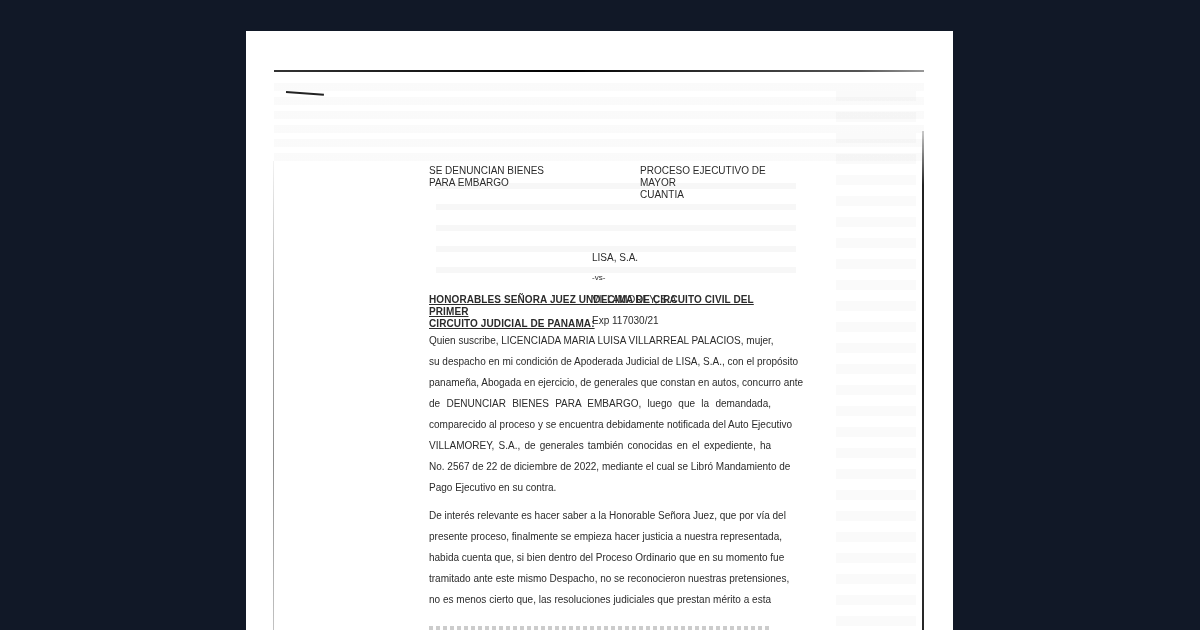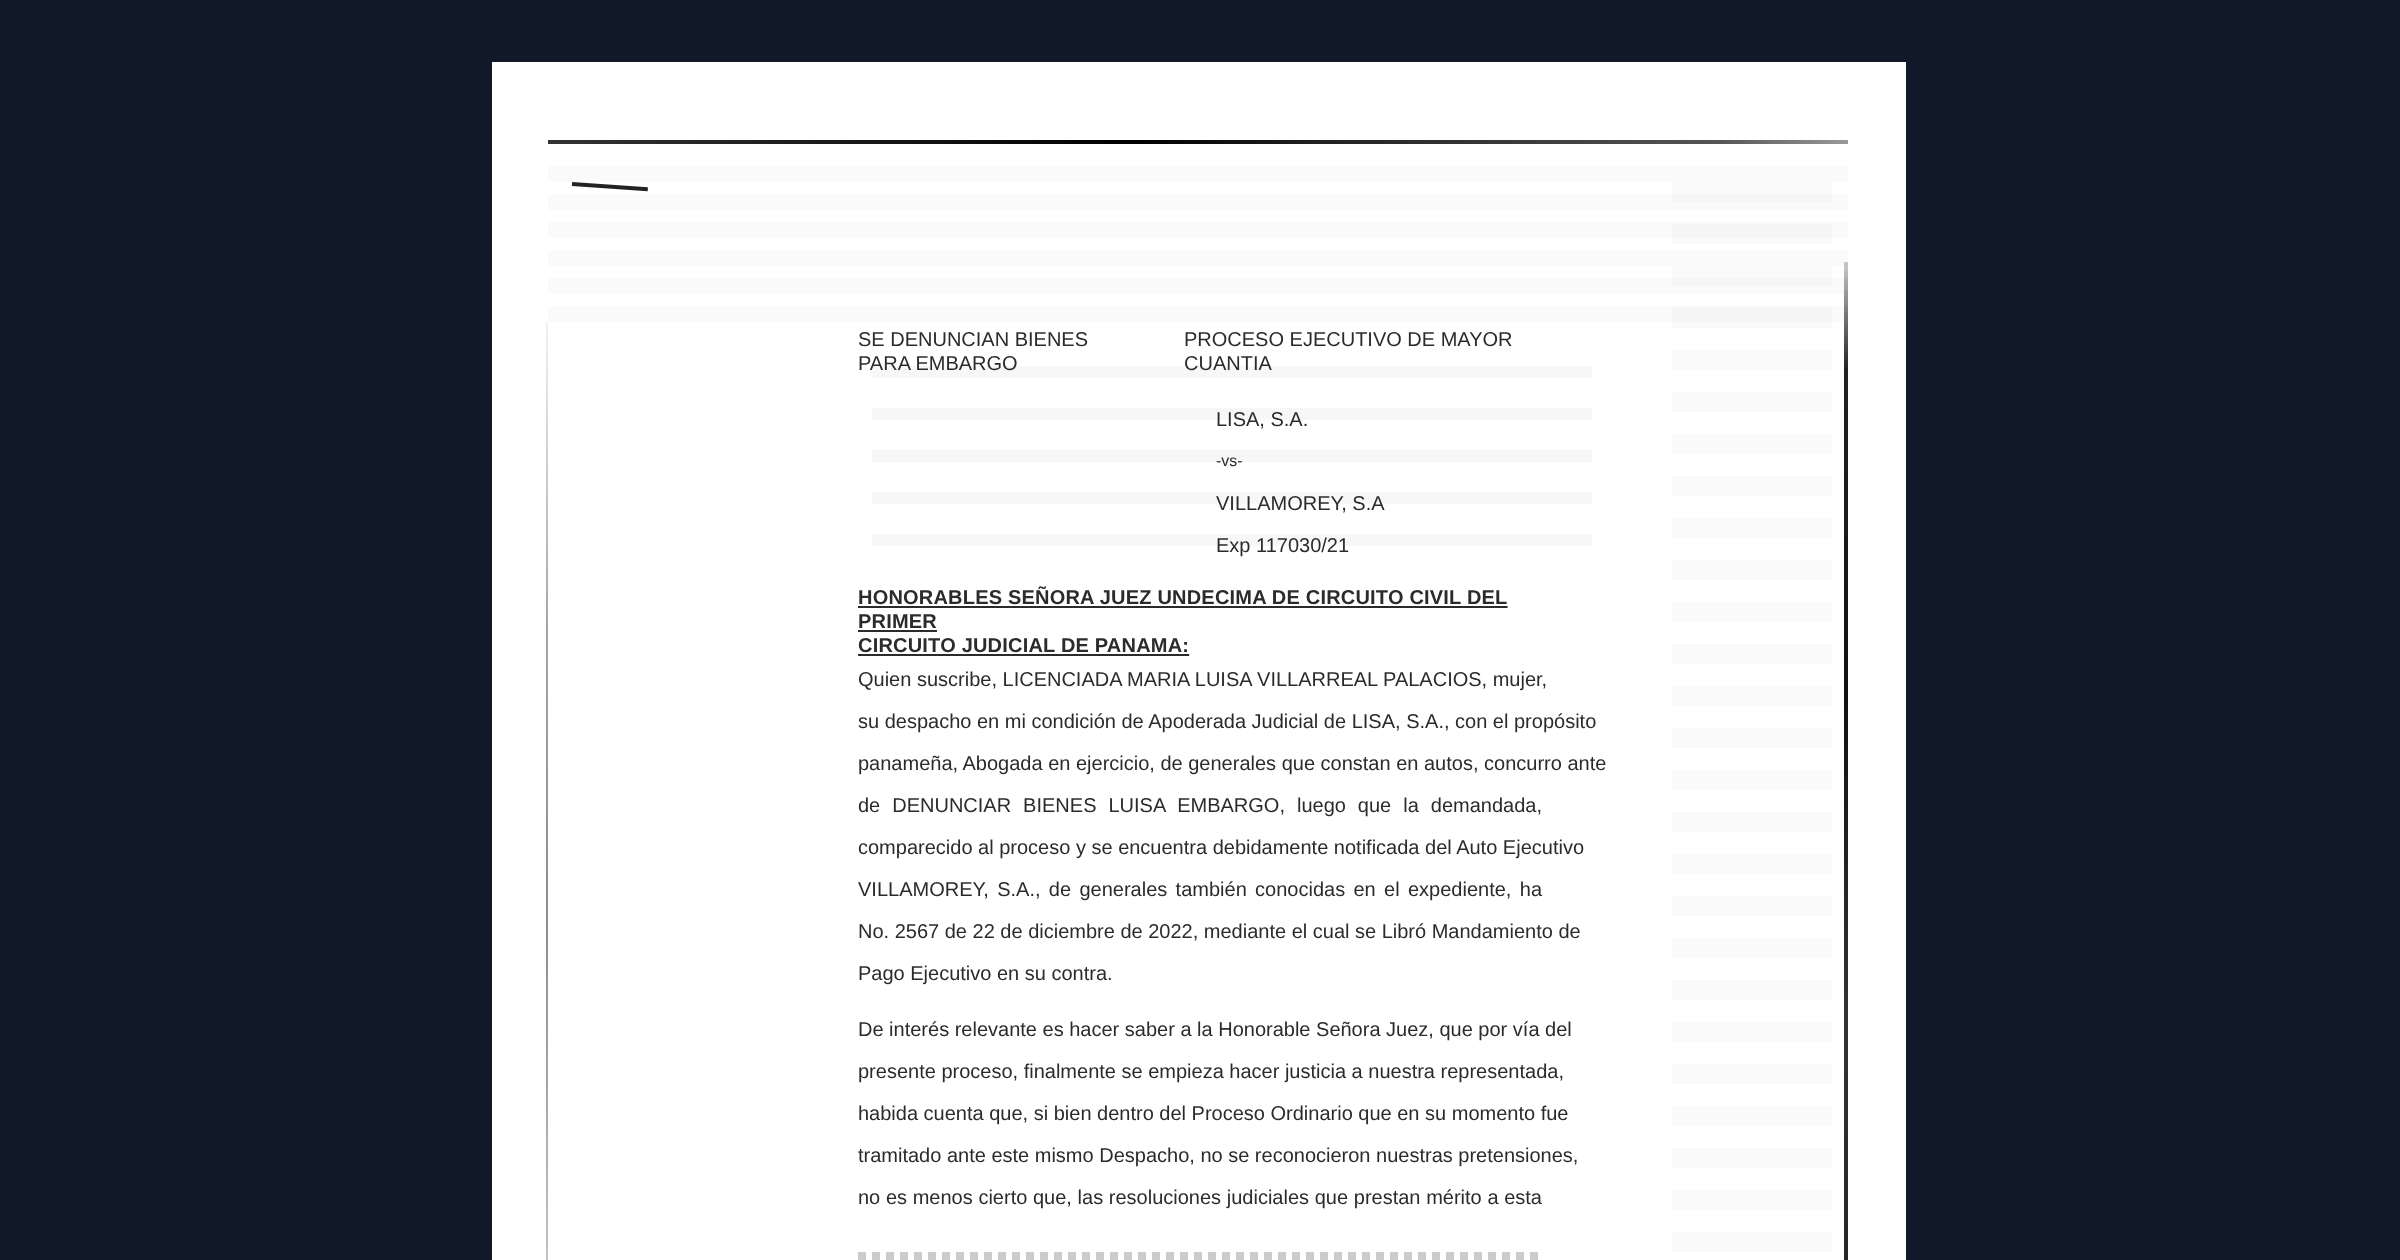--- a/index.html
+++ b/index.html
@@ -97,22 +97,22 @@
       line-height: 12px;
       width: 150px;
     }
     .hdr-right {
       position: absolute;
       left: 163px;
       top: 134px;
       font-size: 10px;
       width: 200px;
     }
-    .hdr-right .line { line-height: 12px; }
-    .hdr-right .spaced { position: absolute; left: 16px; font-size: 10px; white-space: nowrap; }
+    .hdr-right .line { line-height: 12px; margin-left: 48px; }
+    .hdr-right .spaced { position: absolute; left: 0; font-size: 10px; white-space: nowrap; margin-top: 47px; }
 
     .salutation {
       position: absolute;
       left: 0;
       top: 263px;
       width: 345px;
       font-size: 10px;
       line-height: 12px;
       font-weight: bold;
       text-decoration: underline;
@@ -175,21 +175,21 @@
 
     <div class="salutation">
       <div>HONORABLES SEÑORA JUEZ UNDECIMA DE CIRCUITO CIVIL DEL PRIMER</div>
       <div>CIRCUITO JUDICIAL DE PANAMA:</div>
     </div>
 
     <div class="para" style="top:288px;">
       <span class="ln">Quien suscribe, LICENCIADA MARIA LUISA VILLARREAL PALACIOS, mujer,</span>
       <span class="ln">su despacho en mi condición de Apoderada Judicial de LISA, S.A., con el propósito</span>
       <span class="ln">panameña, Abogada en ejercicio, de generales que constan en autos, concurro ante</span>
-      <span class="ln">de DENUNCIAR BIENES LUISA EMBARGO,  luego que la demandada,</span>
+      <span class="ln">de DENUNCIAR BIENES PARA EMBARGO,  luego que la demandada,</span>
       <span class="ln">comparecido al proceso y se encuentra debidamente notificada del Auto Ejecutivo</span>
       <span class="ln">VILLAMOREY, S.A., de generales también conocidas en el expediente, ha</span>
       <span class="ln">No. 2567 de 22 de diciembre de 2022, mediante el cual se Libró Mandamiento de</span>
       <span class="ln last">Pago Ejecutivo en su contra.</span>
     </div>
 
     <div class="para" style="top:463px;">
       <span class="ln">De interés relevante es hacer saber a la Honorable Señora Juez, que por vía del</span>
       <span class="ln">presente proceso, finalmente se empieza hacer justicia a nuestra representada,</span>
       <span class="ln">habida cuenta que, si bien dentro del Proceso Ordinario que en su momento fue</span>

